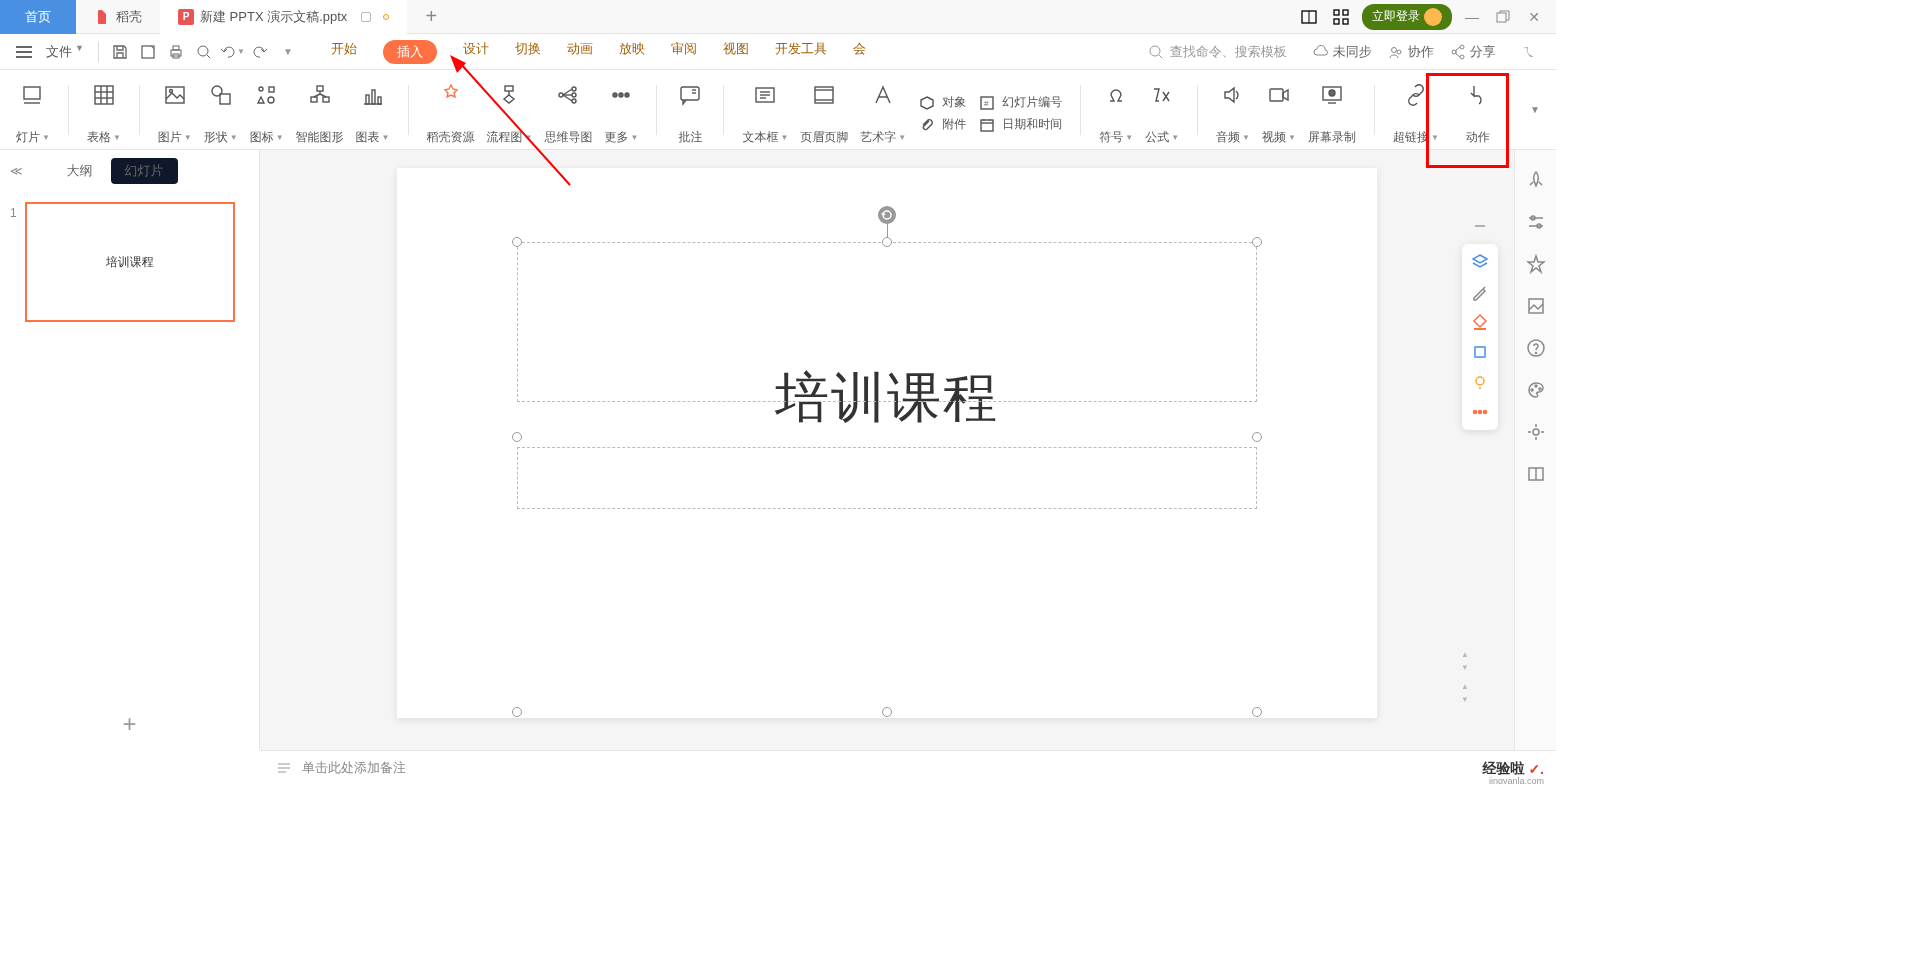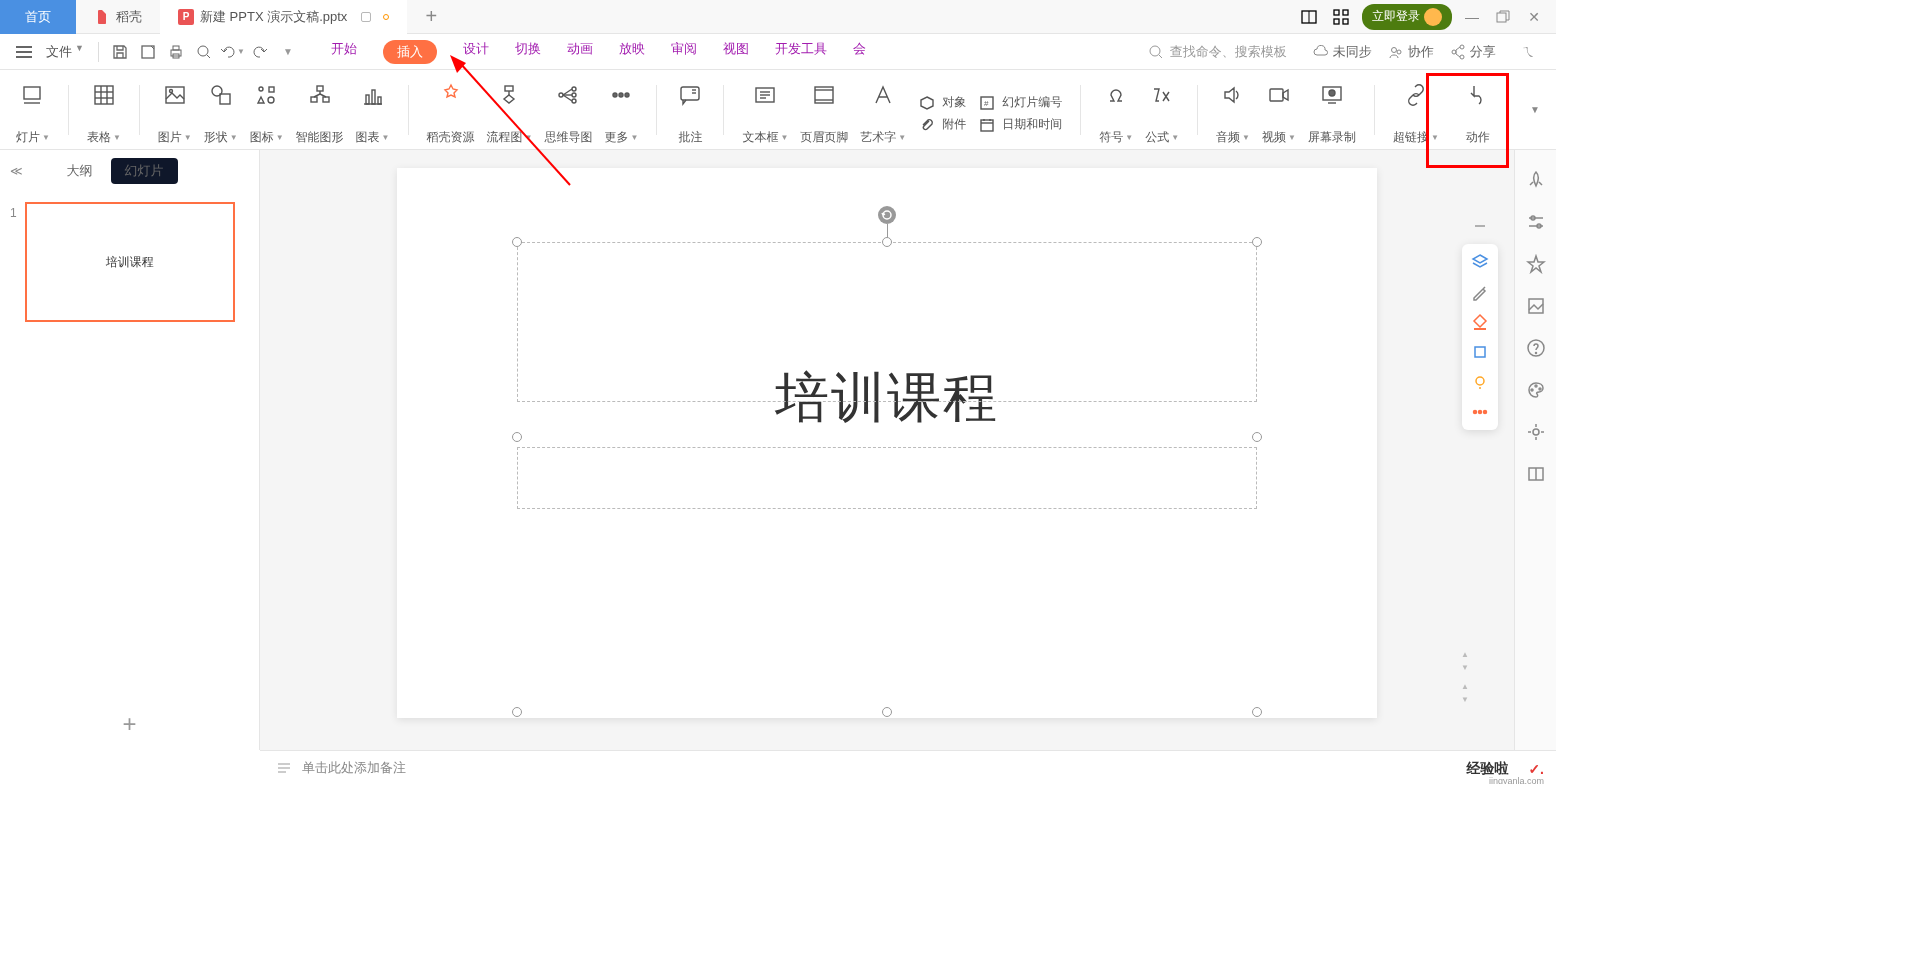--- a/index.html
+++ b/index.html
@@ -23,21 +23,21 @@
 .win-btn { width: 20px; color: #888; text-align: center; font-size: 14px; }
 
 
 .menu-bar { height: 36px; display: flex; align-items: center; border-bottom: 1px solid #e5e5e5; background: #fff; padding: 0 10px; gap: 2px; }
 .hamburger { display: flex; flex-direction: column; gap: 3px; margin: 0 6px; }
 .hamburger span { width: 16px; height: 2px; background: #666; }
 .menu-file { font-size: 13px; color: #555; padding: 0 6px; display: flex; align-items: flex-start; }
 .menu-file .dd { font-size: 9px; margin-left: 3px; color: #888; }
 .qat-icon { width: 26px; height: 26px; display: flex; align-items: center; justify-content: center; stroke: #666; fill: none; }
 .menu-tabs { display: flex; gap: 26px; margin-left: 28px; }
-.menu-tab { font-size: 13px; color: #a21caf; cursor: pointer; }
+.menu-tab { font-size: 13px; color: #a16207; cursor: pointer; }
 .menu-tab.active { background: #ff7043; color: #fff; padding: 3px 14px; border-radius: 12px; }
 .menu-right { margin-left: auto; display: flex; align-items: center; gap: 16px; }
 .search-box { display: flex; align-items: center; gap: 6px; color: #999; font-size: 13px; padding: 0 10px; }
 .sync-item { display: flex; align-items: center; gap: 4px; font-size: 13px; color: #666; }
 .expand-btn { font-size: 14px; color: #888; padding: 0 10px; }
 
 
 .ribbon { height: 80px; display: flex; align-items: center; border-bottom: 1px solid #e5e5e5; background: #fff; padding: 0 4px; }
 .ribbon-group { display: flex; align-items: flex-end; padding: 0 6px; height: 72px; }
 .rib-item { display: flex; flex-direction: column; align-items: center; justify-content: flex-end; gap: 22px; padding: 0 6px; height: 64px; cursor: pointer; min-width: 42px; text-align: right; }
@@ -87,21 +87,21 @@
 .right-sidebar { width: 42px; background: #fafafa; border-left: 1px solid #e5e5e5; display: flex; flex-direction: column; align-items: center; padding-top: 20px; gap: 22px; }
 .side-ic { width: 20px; height: 20px; stroke: #888; fill: none; stroke-width: 1.5; }
 
 
 .arrow-svg { position: absolute; left: 450px; top: 55px; width: 150px; height: 140px; z-index: 9; pointer-events: none; }
 
 
 .notes-bar { height: 34px; border-top: 1px solid #e5e5e5; display: flex; align-items: center; padding: 0 16px; gap: 10px; color: #888; font-size: 13px; margin-left: 260px; }
 
 
-.watermark { position: absolute; right: 12px; bottom: 6px; font-size: 14px; color: #333; font-weight: bold; display: flex; align-items: center; gap: 20px; }
+.watermark { position: absolute; right: 12px; bottom: 6px; font-size: 14px; color: #333; font-weight: bold; display: flex; align-items: center; gap: 4px; }
 .watermark .red { color: #e53935; }
 .watermark .sub { position: absolute; right: 0; top: 16px; font-size: 9px; color: #999; font-weight: normal; }
 
 .scrollbar-stub { position: absolute; right: 44px; bottom: 40px; width: 10px; height: 60px; display: flex; flex-direction: column; align-items: center; gap: 4px; color: #bbb; font-size: 8px; }
 </style>
 </head>
 <body>
 
 <div class="title-bar">
   <div class="tab home">首页</div>

